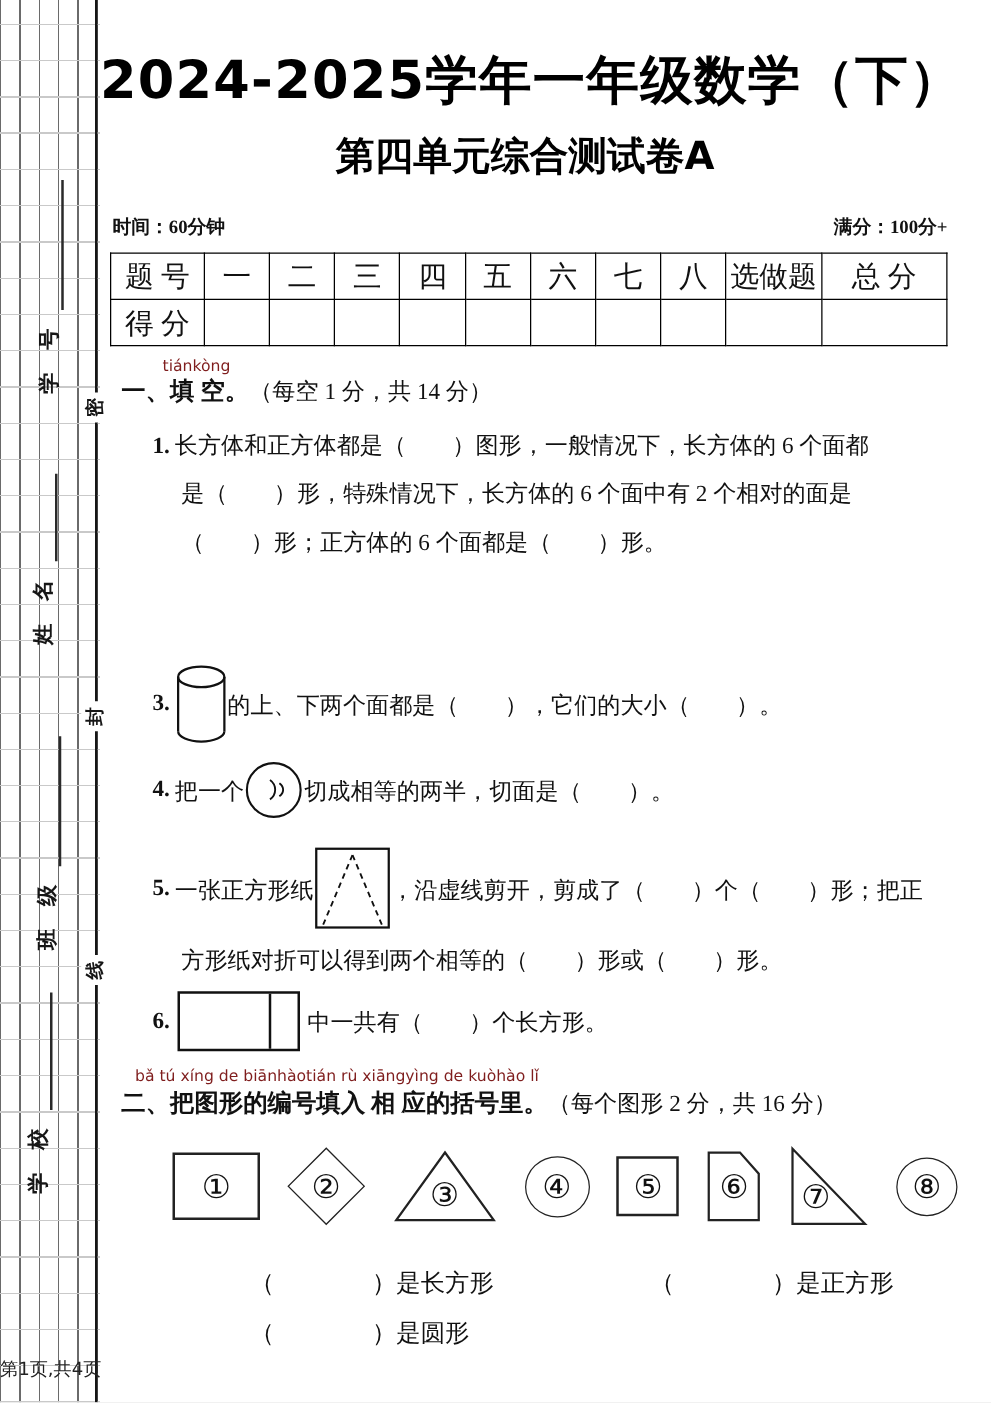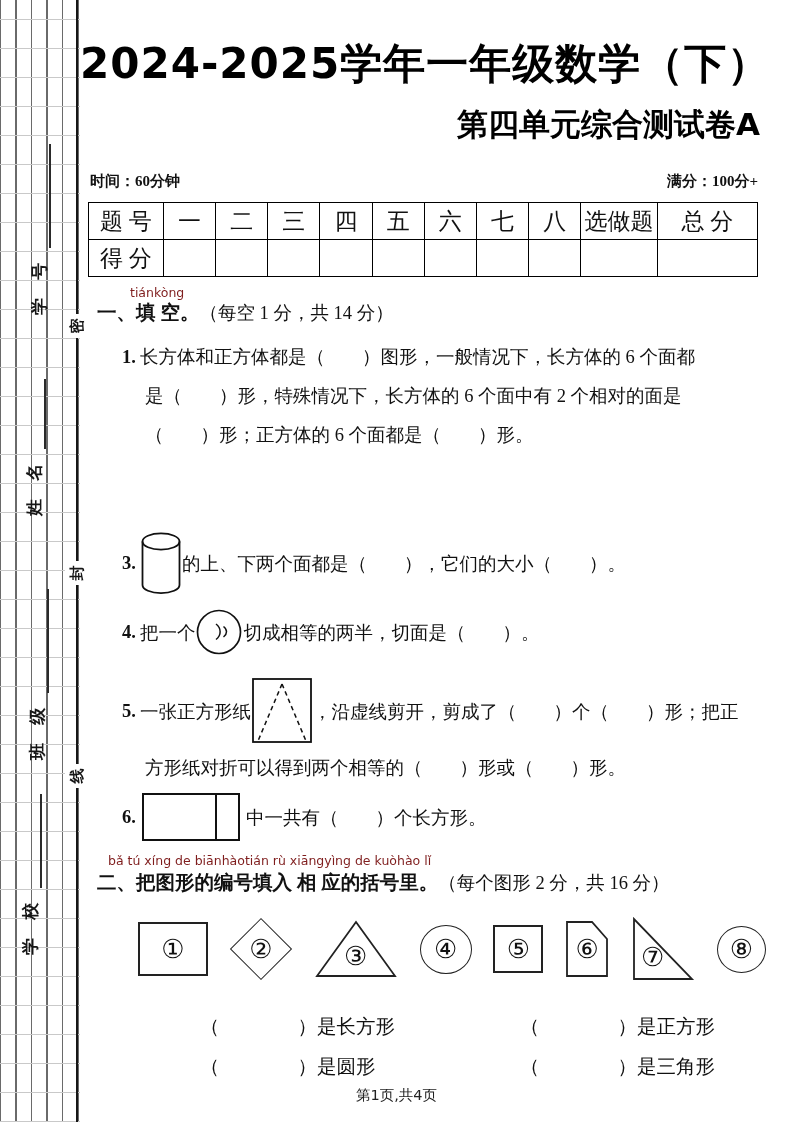--- a/index.html
+++ b/index.html
@@ -28,21 +28,21 @@
     transform:rotate(-90deg); color:#161616; z-index:2;
   }
   
   .content { position:absolute; left:80px; top:0; width:786px; height:1122px; }
   .doc-title {
     position:absolute; top:36px; left:0; width:680px; text-align:center;
     font-family:"DejaVu Sans", sans-serif; font-weight:900; font-size:42px;
     letter-spacing:1px; white-space:nowrap; color:#000;
   }
   .doc-subtitle {
-    position:absolute; top:104px; left:0; width:680px; text-align:right;
+    position:absolute; top:104px; left:0; width:680px; text-align:center;
     font-family:"DejaVu Sans", sans-serif; font-weight:900; font-size:31px; color:#000;
   }
   .info-row { position:absolute; top:172px; left:10px; width:668px; display:flex;
     justify-content:space-between; font-size:15px; font-weight:bold; }
   
   table.score { position:absolute; top:202px; left:8px; width:670px; border-collapse:collapse; table-layout:fixed; }
   table.score td {
     border:1.6px solid #000; height:36px; text-align:center;
     font-size:23px; padding:0;
   }
@@ -67,21 +67,21 @@
   .shape-rect { width:66px; height:50px; border:2px solid #222; }
   .shape-square { width:46px; height:44px; border:2px solid #222; }
   .shape-circle { width:50px; height:47px; border:1.8px solid #222; border-radius:50%; }
   .shape-diamond { width:62px; height:62px; }
   .shape-diamond .dia { position:absolute; left:9px; top:9px; width:42px; height:42px;
     border:1.8px solid #222; transform:rotate(45deg); }
   .shape-tri .snum { top:22px; }
   .shape-rtri .snum { left:10px; top:26px; }
   
   .ans { position:absolute; font-size:19.5px; white-space:nowrap; }
-  .footer { position:absolute; left:0; top:1086px; width:793px; text-align:center;
+  .footer { position:absolute; left:0; top:1086px; width:793px; 
     font-family:"DejaVu Sans", sans-serif; font-size:14.5px; color:#222; }
 </style>
 </head>
 <body>
 
 <div class="page">
 
   <div class="margin-strip">
     <div class="margin-field" style="left:-48px; top:216px; width:176px;">
       <span>学 号</span>
@@ -253,18 +253,17 @@
         <span class="snum">⑦</span>
       </div>
       <div class="shape shape-circle" style="width:47px;height:45px;">
         <span class="snum">⑧</span>
       </div>
     </div>
 
     <div class="ans" style="top:1013px; left:120px;">（　　　　）是长方形</div>
     <div class="ans" style="top:1013px; left:440px;">（　　　　）是正方形</div>
     <div class="ans" style="top:1053px; left:120px;">（　　　　）是圆形</div>
-    <div class="ans" style="top:1053px; left:440px;">（　　　　）是三角形</div>
 
   </div>
 
   <div class="footer">第1页,共4页</div>
 </div>
 
 </body></html>

